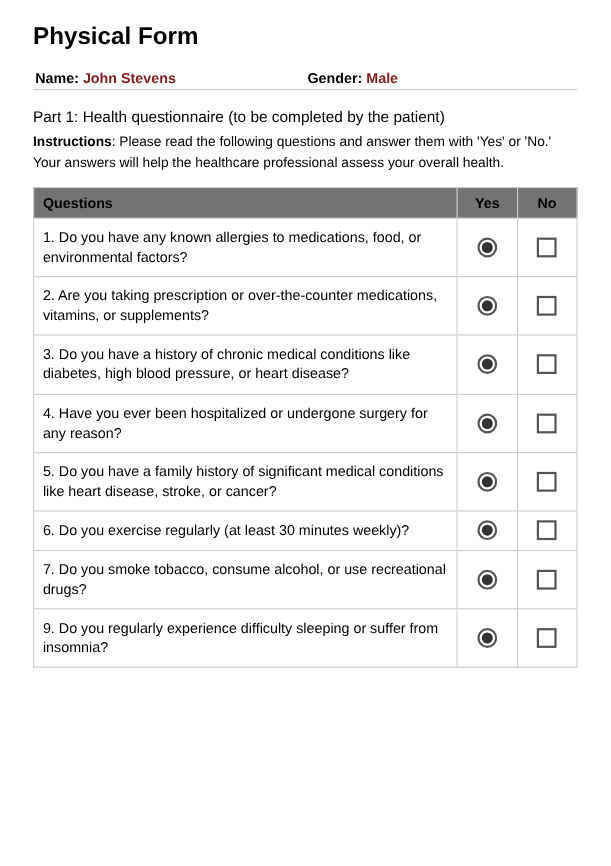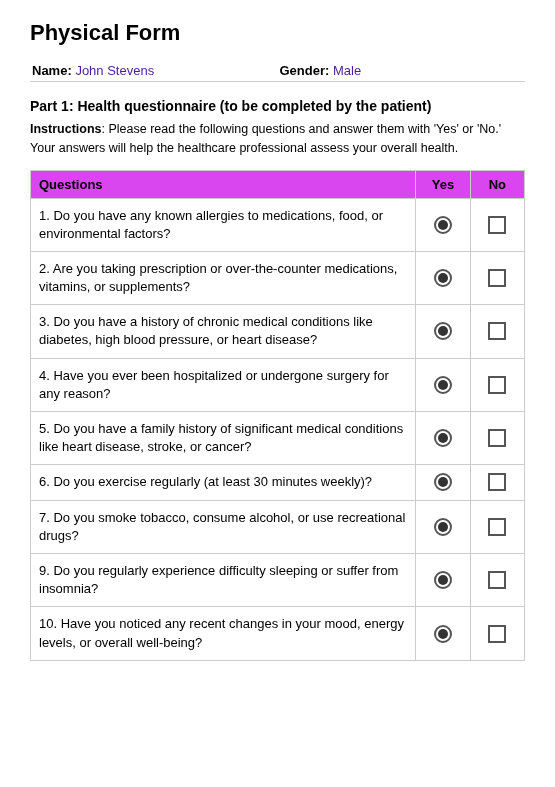--- a/index.html
+++ b/index.html
@@ -25,42 +25,43 @@
     }
     .patient-info td {
       padding: 3px 2px;
       border-bottom: 1px solid #ccc;
       font-size: 13px;
     }
     .patient-info .label {
       font-weight: bold;
     }
     .patient-info .value {
-      color: #4c1d95;
+      color: #7f1d1d;
+      font-weight: bold;
     }
     .section-title {
       font-size: 14px;
-      font-weight: bold;
+      font-weight: normal;
       margin: 16px 0 6px 0;
     }
     .instructions {
       font-size: 12.5px;
       margin-bottom: 12px;
       line-height: 1.5;
     }
     .instructions span.bold {
       font-weight: bold;
     }
     table.questions {
       width: 100%;
       border-collapse: collapse;
       font-size: 13px;
     }
     table.questions thead tr {
-      background: #d946ef;
+      background: #737373;
     }
     table.questions thead th {
       padding: 6px 8px;
       font-weight: bold;
       border: 1px solid #ccc;
     }
     table.questions thead th.q-col {
       text-align: left;
       width: 78%;
     }
@@ -190,19 +191,14 @@
       <tr>
         <td class="q-text">7. Do you smoke tobacco, consume alcohol, or use recreational drugs?</td>
         <td class="yn-cell"><span class="radio-circle checked"></span></td>
         <td class="yn-cell"><span class="checkbox-sq"></span></td>
       </tr>
       <tr>
         <td class="q-text">9. Do you regularly experience difficulty sleeping or suffer from insomnia?</td>
         <td class="yn-cell"><span class="radio-circle checked"></span></td>
         <td class="yn-cell"><span class="checkbox-sq"></span></td>
       </tr>
-      <tr>
-        <td class="q-text">10. Have you noticed any recent changes in your mood, energy levels, or overall well-being?</td>
-        <td class="yn-cell"><span class="radio-circle checked"></span></td>
-        <td class="yn-cell"><span class="checkbox-sq"></span></td>
-      </tr>
     </tbody>
 </table>
 
 </body></html>

